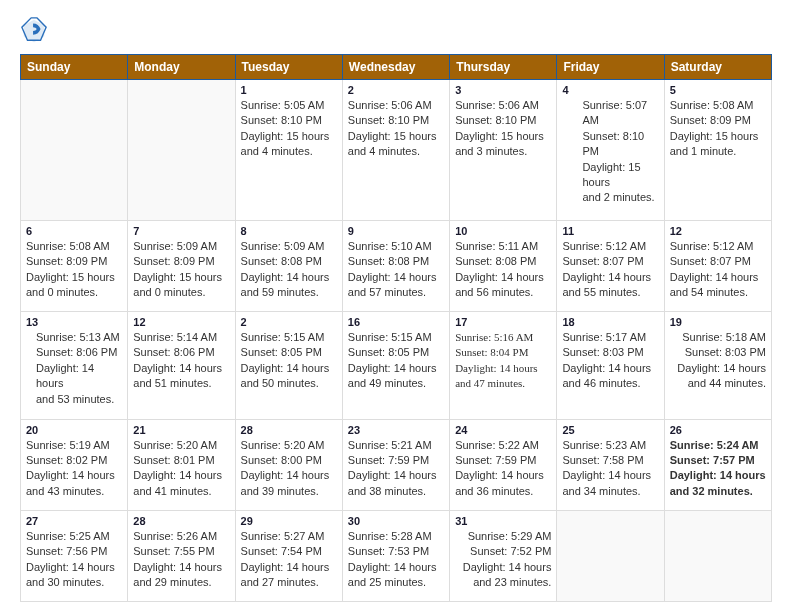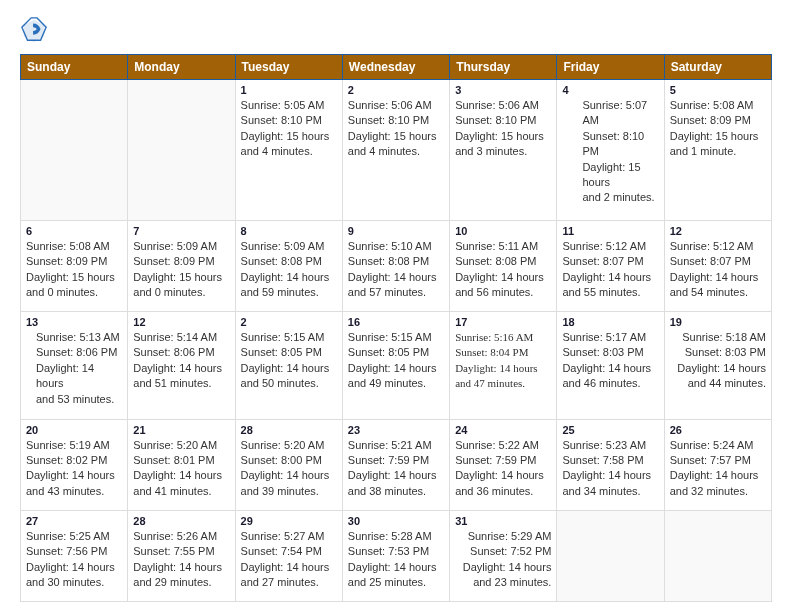--- a/index.html
+++ b/index.html
@@ -308,21 +308,21 @@
           </td>
           <td>
             <div class="day-num">25</div>
             <div class="day-detail" style="white-space: pre-line;">Sunrise: 5:23 AM
 Sunset: 7:58 PM
 Daylight: 14 hours
 and 34 minutes.</div>
           </td>
           <td>
             <div class="day-num">26</div>
-            <div class="day-detail" style="white-space: pre-line;">Sunrise: 5:24 AM
+            <div class="day-detail" style="white-space: pre-line; font-weight: bold;">Sunrise: 5:24 AM
 Sunset: 7:57 PM
 Daylight: 14 hours
 and 32 minutes.</div>
           </td>
         </tr>
         <tr>
           <td>
             <div class="day-num">27</div>
             <div class="day-detail" style="white-space: pre-line;">Sunrise: 5:25 AM
 Sunset: 7:56 PM

